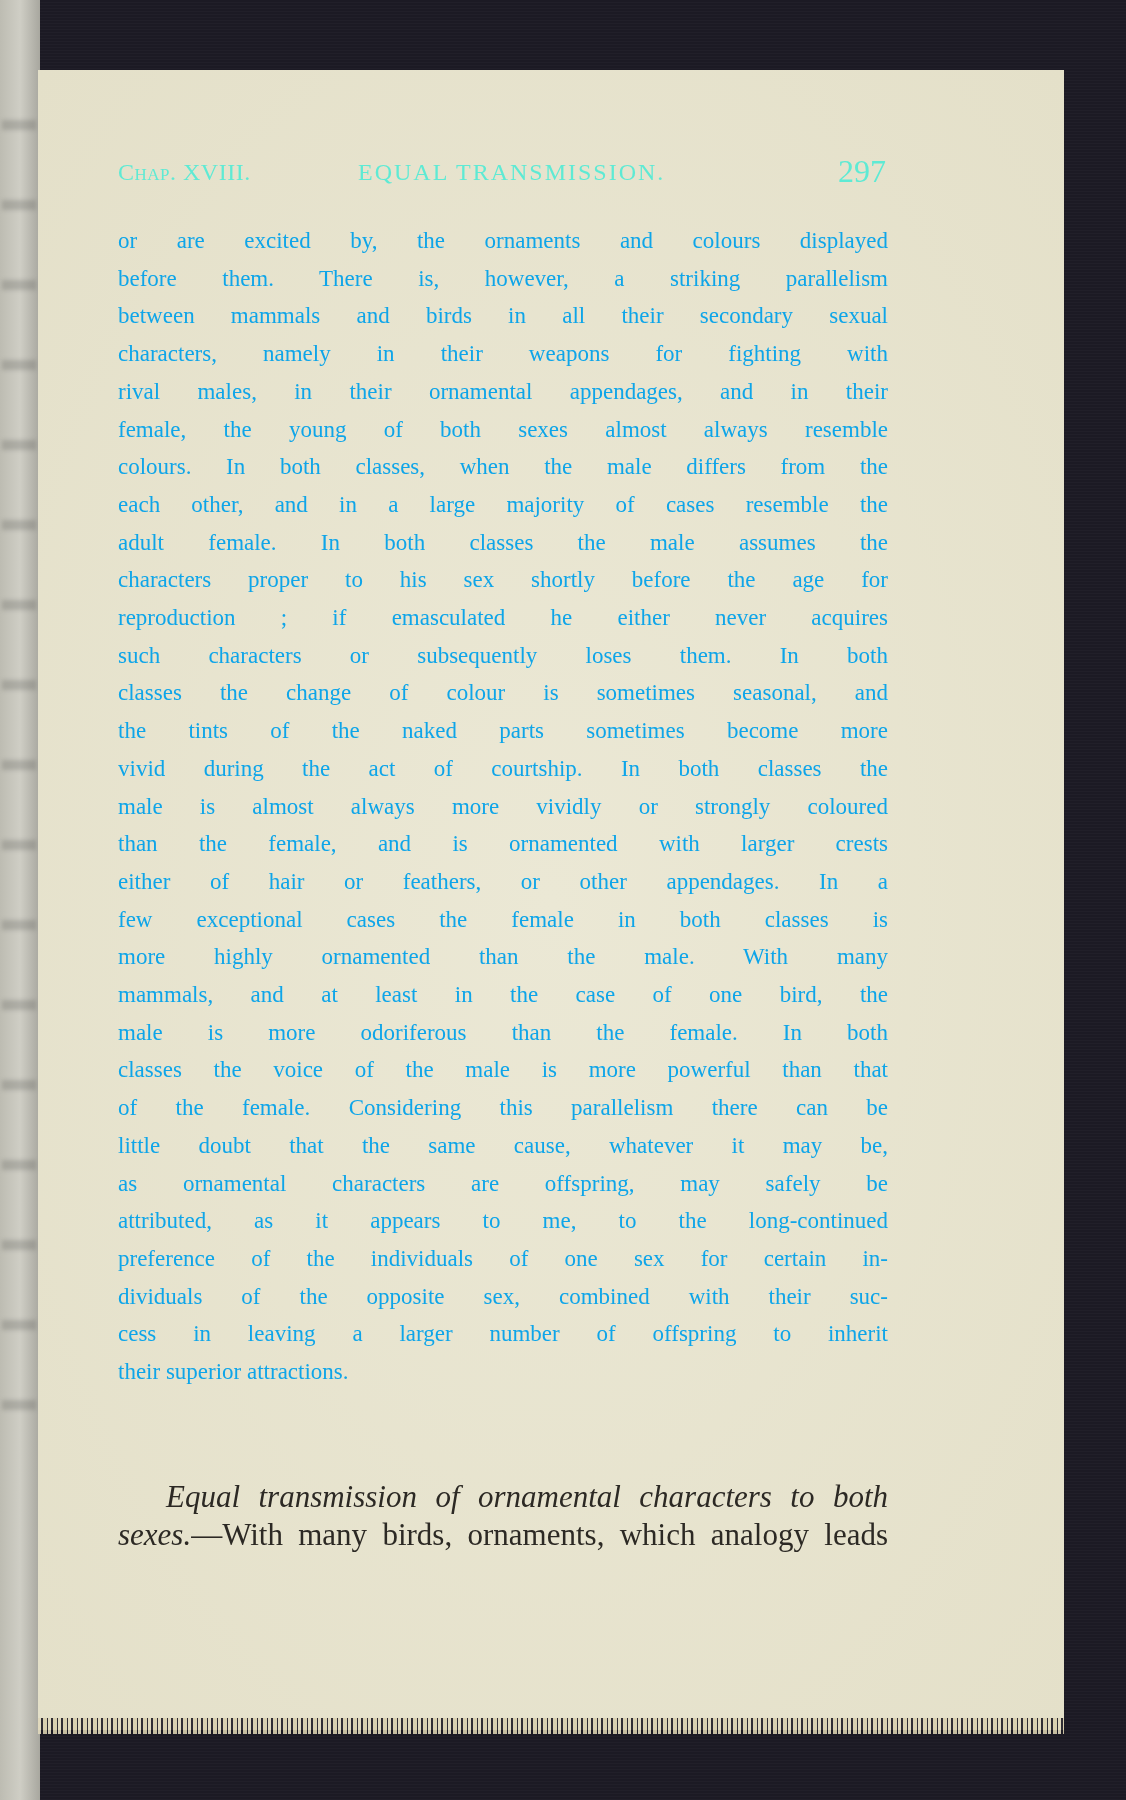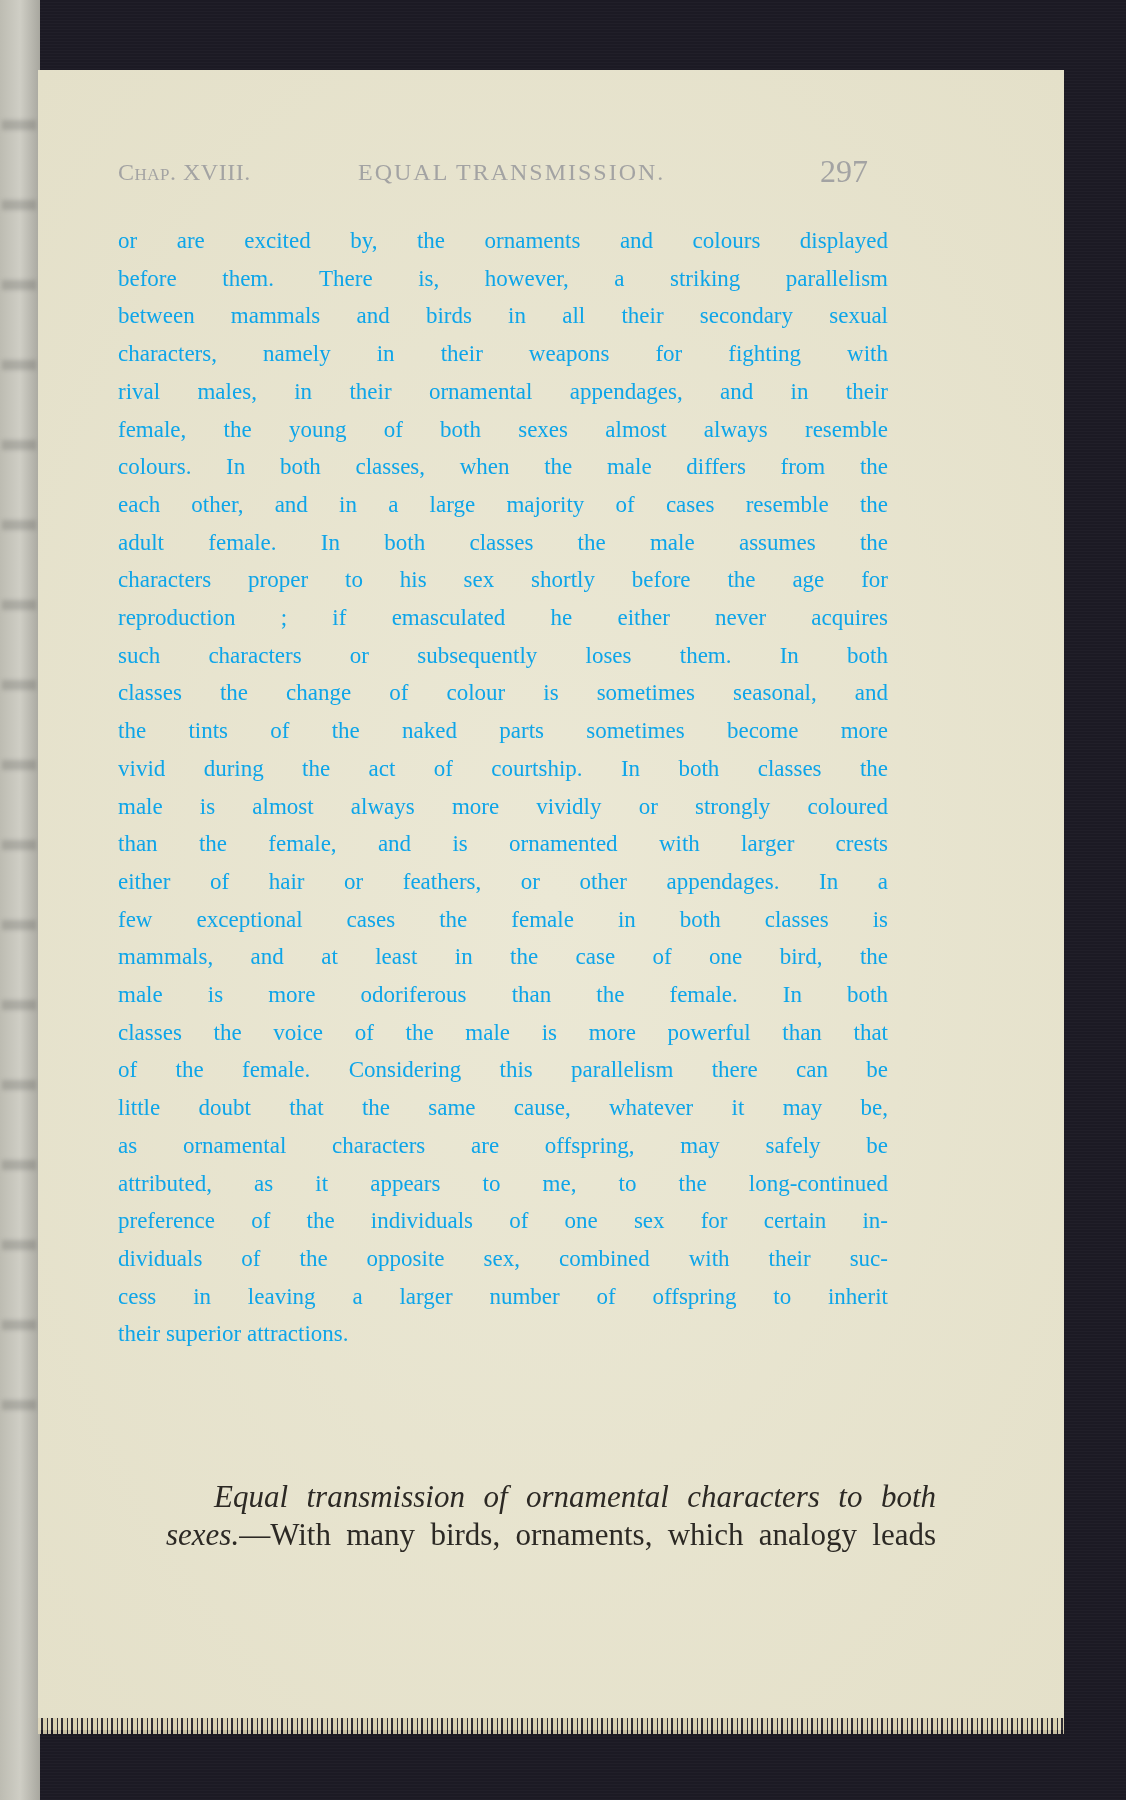--- a/index.html
+++ b/index.html
@@ -21,36 +21,36 @@
     background: #e8e4d0;
     background-image: radial-gradient(ellipse at 50% 50%, #ebe8d5 0%, #e4e0c9 100%);
   }
   .page-bottom-edge {
     position: absolute; left: 38px; top: 1718px; width: 1026px; height: 16px;
     background: repeating-linear-gradient(90deg, #e0d8bc 0 3px, #1c1a24 3px 5px, #d8cfae 5px 9px, #1c1a24 9px 10px);
     opacity: 0.9;
   }
   .header {
     position: absolute; left: 118px; top: 153px; width: 776px; height: 40px;
-    font-family: "Liberation Serif", "DejaVu Serif", serif; color: #a3a3a3;
+    font-family: "Liberation Serif", "DejaVu Serif", serif; color: #5eead4;
   }
   .chap { position: absolute; left: 0; top: 6px; font-size: 24px; font-variant: small-caps; letter-spacing: 0.5px; }
   .title { position: absolute; left: 240px; top: 6px; font-size: 24px; letter-spacing: 2px; text-align: center; }
-  .pagenum { position: absolute; right: 26px; top: 0; font-size: 32px; font-family: Liberation Serif, serif; }
+  .pagenum { position: absolute; right: 8px; top: 0; font-size: 32px; font-family: Liberation Serif, serif; }
   .body-text {
     position: absolute; left: 118px; top: 222px; width: 770px;
     font-family: "Liberation Serif", "DejaVu Serif", serif;
     font-size: 23px; line-height: 37.7px; color: #0ea5e9;
   }
   .line { display: block; white-space: nowrap; text-align: justify; text-align-last: justify; }
   .line.last { text-align-last: left; }
   .section {
     position: absolute; left: 118px; top: 1478px; width: 770px;
     font-family: "Liberation Serif", "DejaVu Serif", serif;
-    font-size: 31px; line-height: 37.7px; color: #2c2924; margin-left: 48px;
+    font-size: 31px; line-height: 37.7px; color: #2c2924;
   }
   .section .line:first-child { padding-left: 48px; }
   em { font-style: italic; }
 </style>
 </head>
 <body>
 
 <div class="prev-page">
   <div class="ghost" style="top:120px"></div>
   <div class="ghost" style="top:200px"></div>
@@ -93,20 +93,21 @@
     <span class="line">characters proper to his sex shortly before the age for</span>
     <span class="line">reproduction ; if emasculated he either never acquires</span>
     <span class="line">such characters or subsequently loses them.  In both</span>
     <span class="line">classes the change of colour is sometimes seasonal, and</span>
     <span class="line">the tints of the naked parts sometimes become more</span>
     <span class="line">vivid during the act of courtship.  In both classes the</span>
     <span class="line">male is almost always more vividly or strongly coloured</span>
     <span class="line">than the female, and is ornamented with larger crests</span>
     <span class="line">either of hair or feathers, or other appendages.  In a</span>
     <span class="line">few exceptional cases the female in both classes is</span>
+    <span class="line">more highly ornamented than the male.  With many</span>
     <span class="line">mammals, and at least in the case of one bird, the</span>
     <span class="line">male is more odoriferous than the female.  In both</span>
     <span class="line">classes the voice of the male is more powerful than that</span>
     <span class="line">of the female.  Considering this parallelism there can be</span>
     <span class="line">little doubt that the same cause, whatever it may be,</span>
     <span class="line">as ornamental characters are offspring, may safely be</span>
     <span class="line">attributed, as it appears to me, to the long-continued</span>
     <span class="line">preference of the individuals of one sex for certain in-</span>
     <span class="line">dividuals of the opposite sex, combined with their suc-</span>
     <span class="line">cess in leaving a larger number of offspring to inherit</span>

